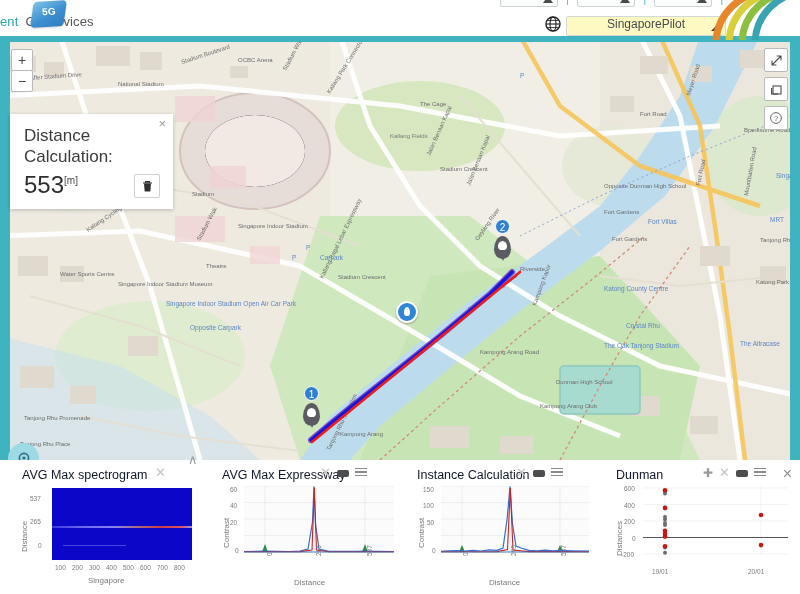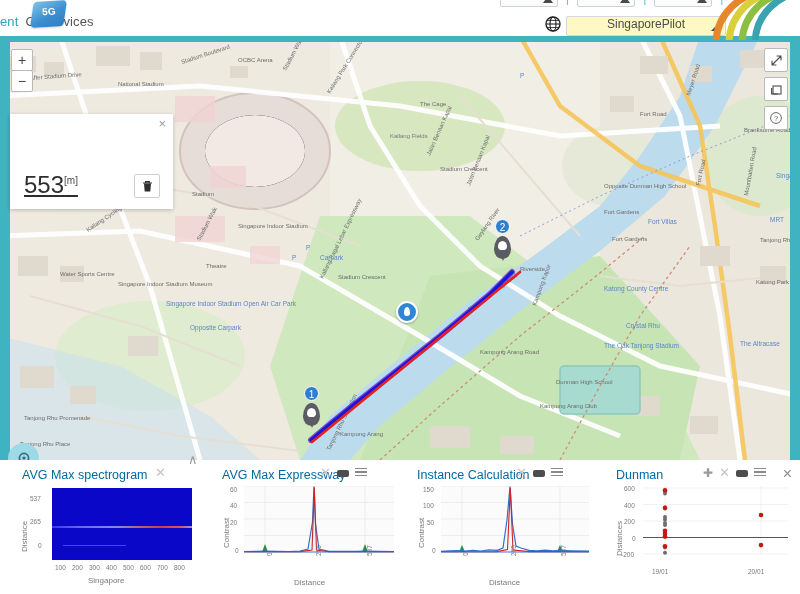--- a/index.html
+++ b/index.html
@@ -126,21 +126,21 @@
     font-size: 17px; color: #3c3c3c; line-height: 21px;
     font-weight: 400;
   }
   .dist-close {
     position: absolute; right: 7px; top: 3px;
     font-size: 13px; color: #9a9a9a; cursor: pointer;
     line-height: 14px;
   }
   .dist-value {
     position: absolute; left: 14px; top: 57px;
-    font-size: 24px; color: #2e2e2e; text-decoration: underline;
+    font-size: 24px; color: #2e2e2e;
   }
   .dist-unit { font-size: 10px; vertical-align: super; color: #4a4a4a; }
   .dist-del {
     position: absolute; right: 13px; top: 60px;
     width: 26px; height: 24px; border: 1px solid #cfcfcf;
     background: #fff; border-radius: 2px;
     display: flex; align-items: center; justify-content: center;
     cursor: pointer;
   }
 
@@ -199,21 +199,21 @@
     z-index: 55;
   }
   .panel { position: relative; height: 134px; }
   .p1 { width: 208px; }
   .p2 { width: 195px; }
   .p3 { width: 196px; }
   .p4 { width: 201px; }
 
   .panel-title {
     position: absolute; left: 22px; top: 8px;
-    font-size: 12.5px; color: #0369a1; white-space: nowrap;
+    font-size: 12.5px; color: #0f172a; white-space: nowrap;
   }
   .p1 .panel-title { left: 22px; }
   .p2 .panel-title { left: 14px; }
   .p3 .panel-title { left: 14px; }
   .p4 .panel-title { left: 17px; }
 
   .panel-icons {
     position: absolute; top: 7px; display: flex; align-items: center; gap: 6px;
   }
   .ic {
@@ -477,20 +477,21 @@
       <svg width="14" height="14" viewBox="0 0 14 14">
         <circle cx="7" cy="7" r="5.4" fill="none" stroke="#6a6a6a" stroke-width="1"></circle>
         <text x="7" y="10" font-size="7.5" text-anchor="middle" fill="#6a6a6a" font-family="Liberation Sans, sans-serif">?</text>
       </svg>
     </div>
   </div>
 
 
   <div class="dist-card">
     <div class="dist-close">×</div>
+    <div class="dist-title">Distance Calculation:</div>
     <div class="dist-value">
       <span>553</span><span class="dist-unit">[m]</span>
     </div>
     <div class="dist-del">
       <svg width="11" height="13" viewBox="0 0 11 13">
         <path d="M1 3 H10 M3.6 3 V1.6 H7.4 V3" stroke="#2f2f2f" stroke-width="1.1" fill="none"></path>
         <path d="M2 3.6 L2.7 11.6 H8.3 L9 3.6 Z" fill="#2f2f2f"></path>
       </svg>
     </div>
   </div>

